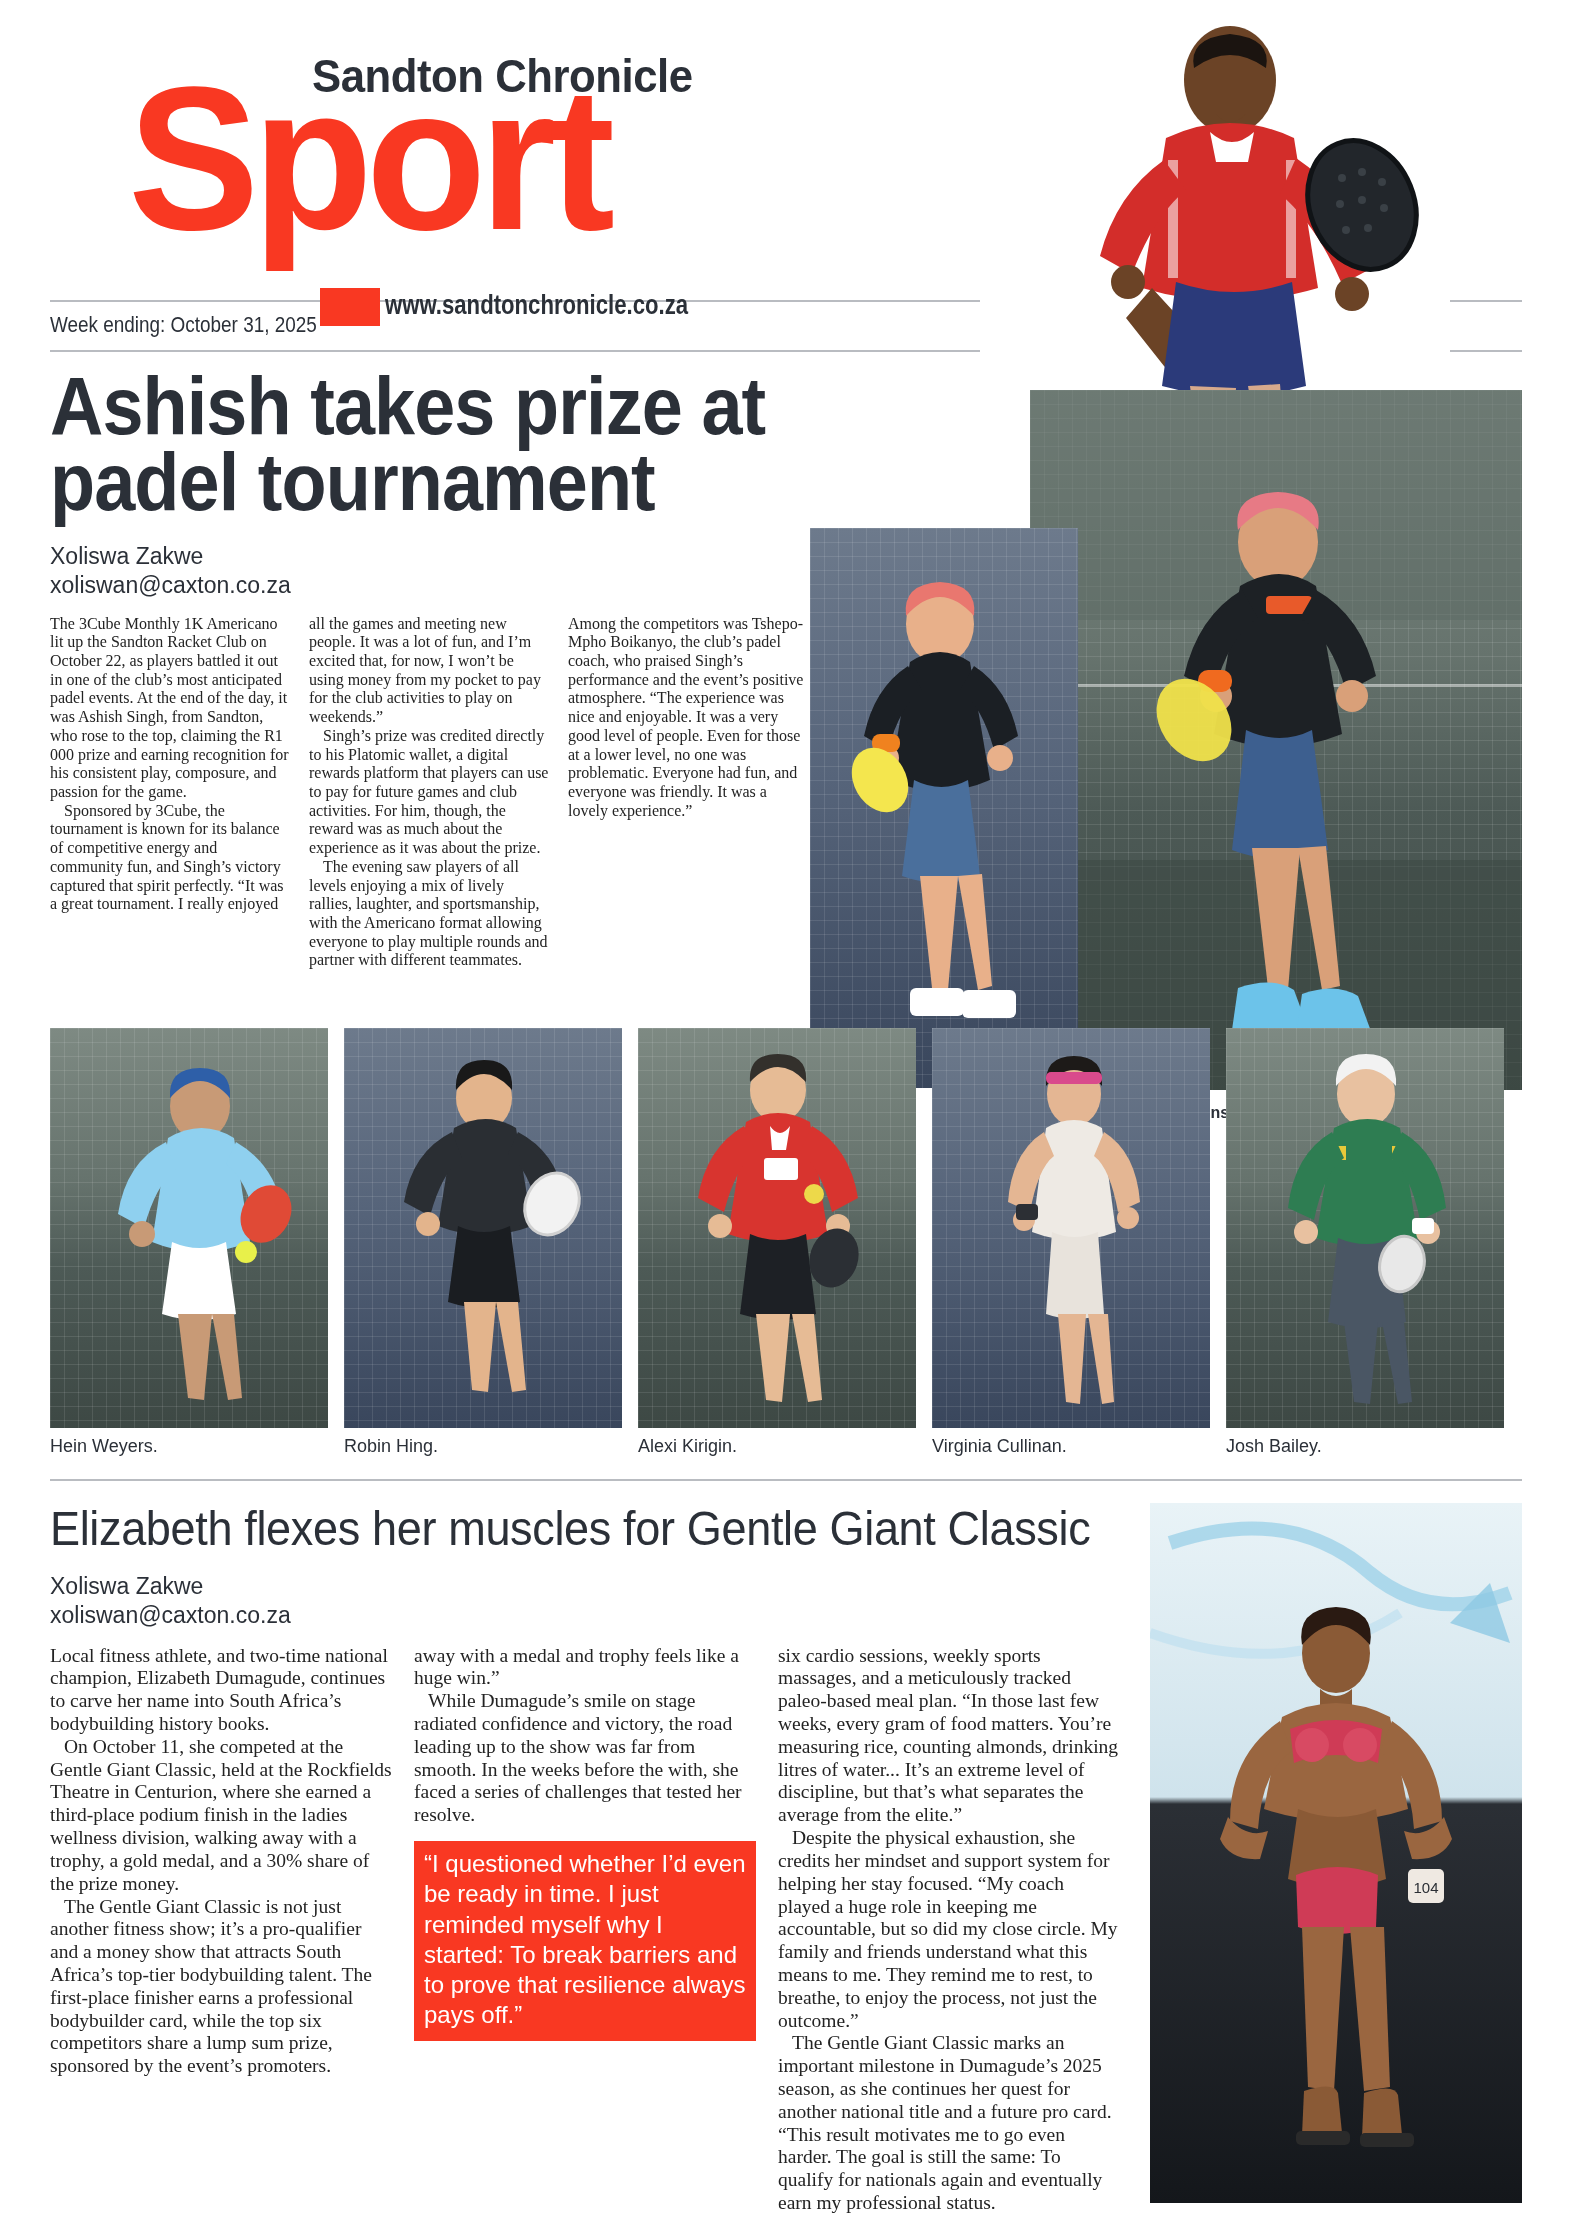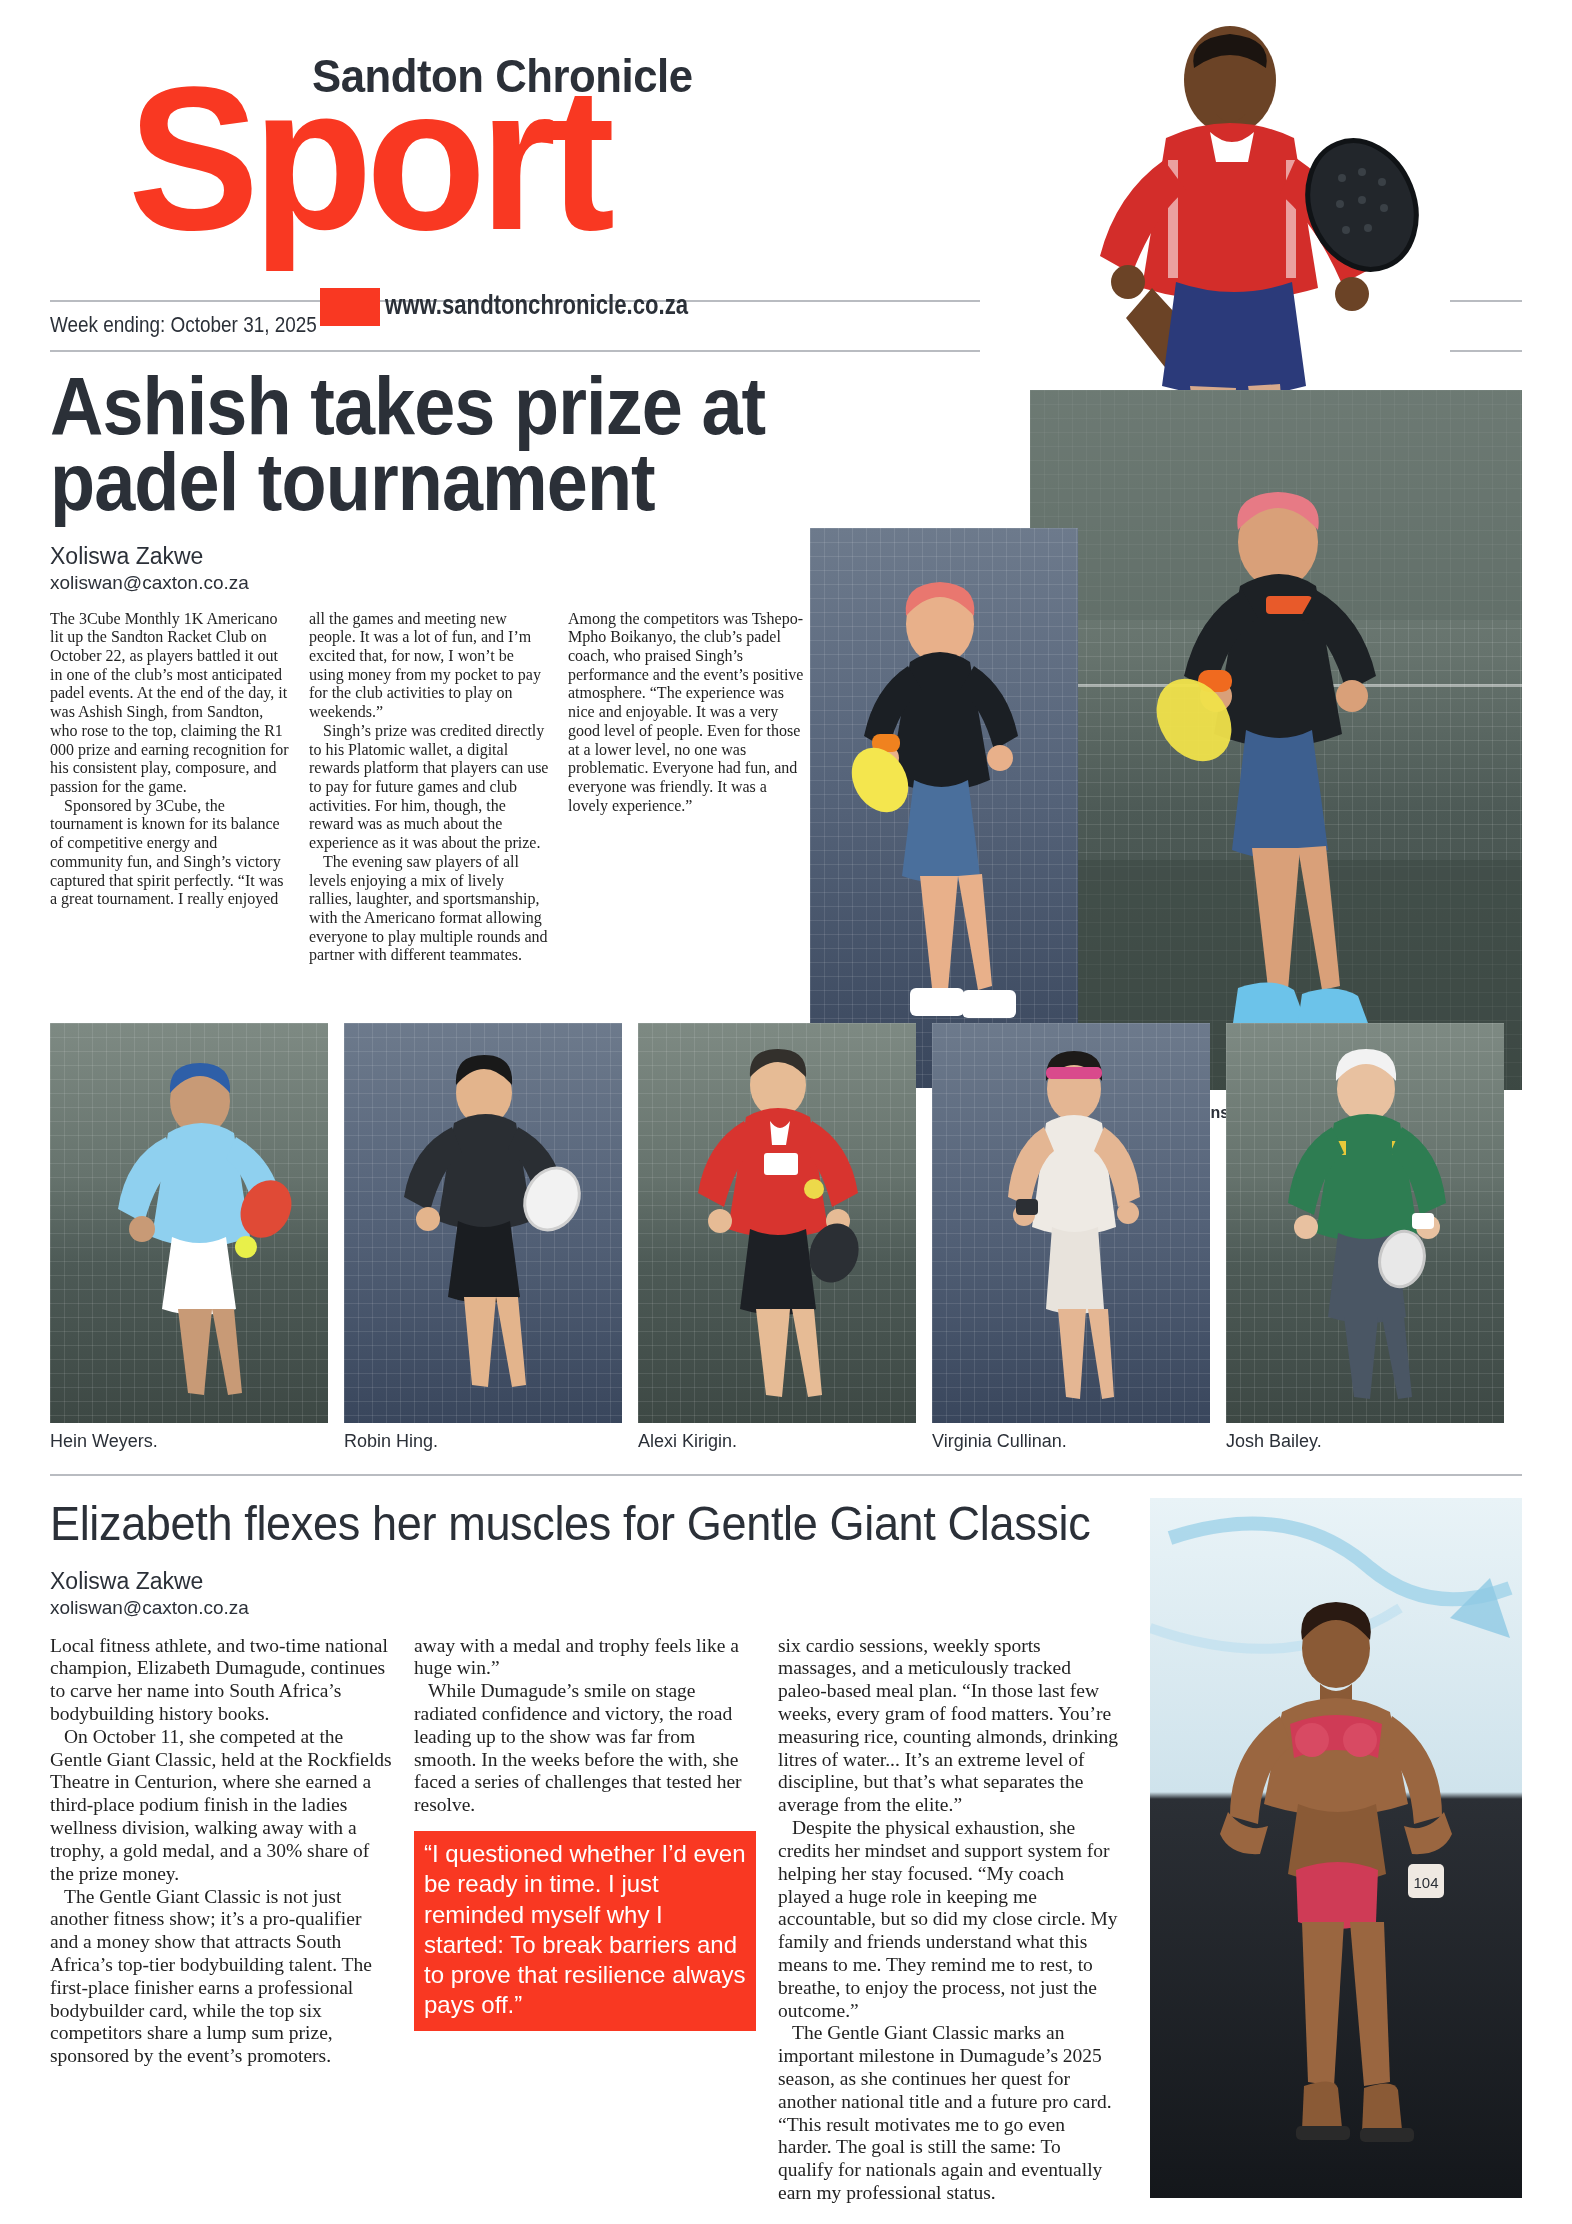--- a/index.html
+++ b/index.html
@@ -54,21 +54,21 @@
   .a1{position:relative;width:1472px;margin:0 auto;}
   .a1-head{
     width:820px;
     font-size:82px;line-height:0.93;font-weight:bold;
     color:#2b3038;letter-spacing:-1px;
     margin:16px 0 22px 0;
     transform:scaleX(0.9);transform-origin:left top;
     font-family:"Liberation Sans", sans-serif;
   }
   .byline{font-size:23px;color:#2b3038;margin:0 0 2px 0;}
-  .byline-mail{font-size:19px;color:#2b3038;margin:0 0 16px 0;}
+  .byline-mail{font-size:23px;color:#2b3038;margin:0 0 16px 0;}
 
   .a1-body{display:flex;gap:18px;width:760px;}
   .col{width:241px;}
   .col p{
     font-family:"Liberation Serif", serif;
     font-size:16px;line-height:1.17;margin:0;color:#232323;
     text-align:left;
   }
   .col p + p{text-indent:14px;}
 

